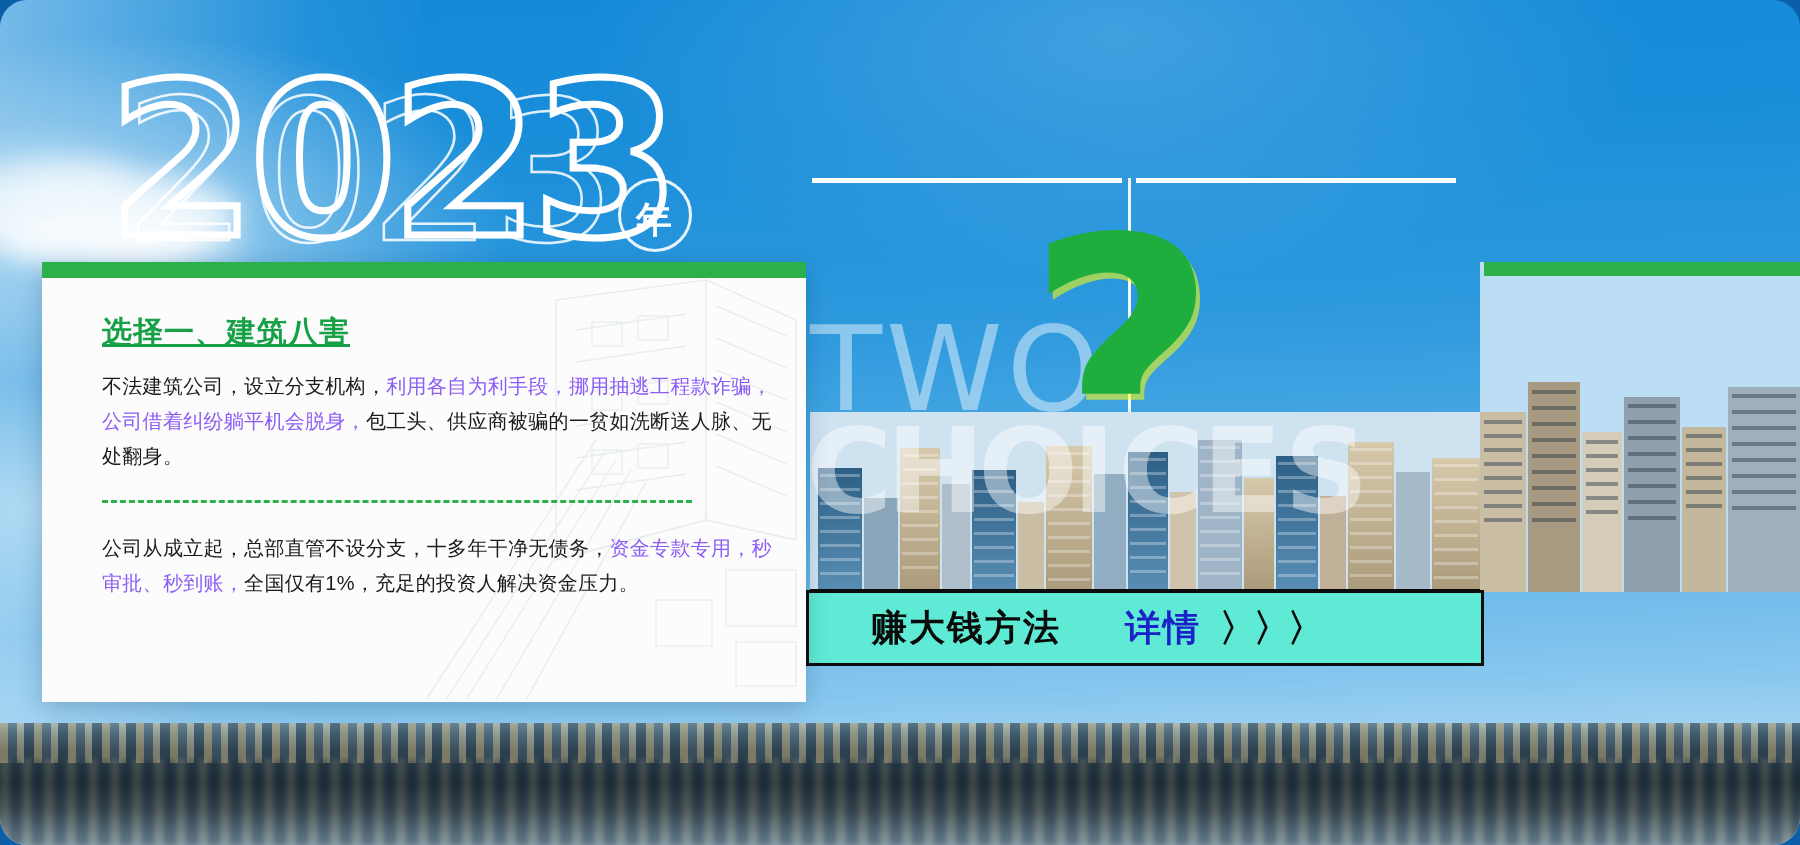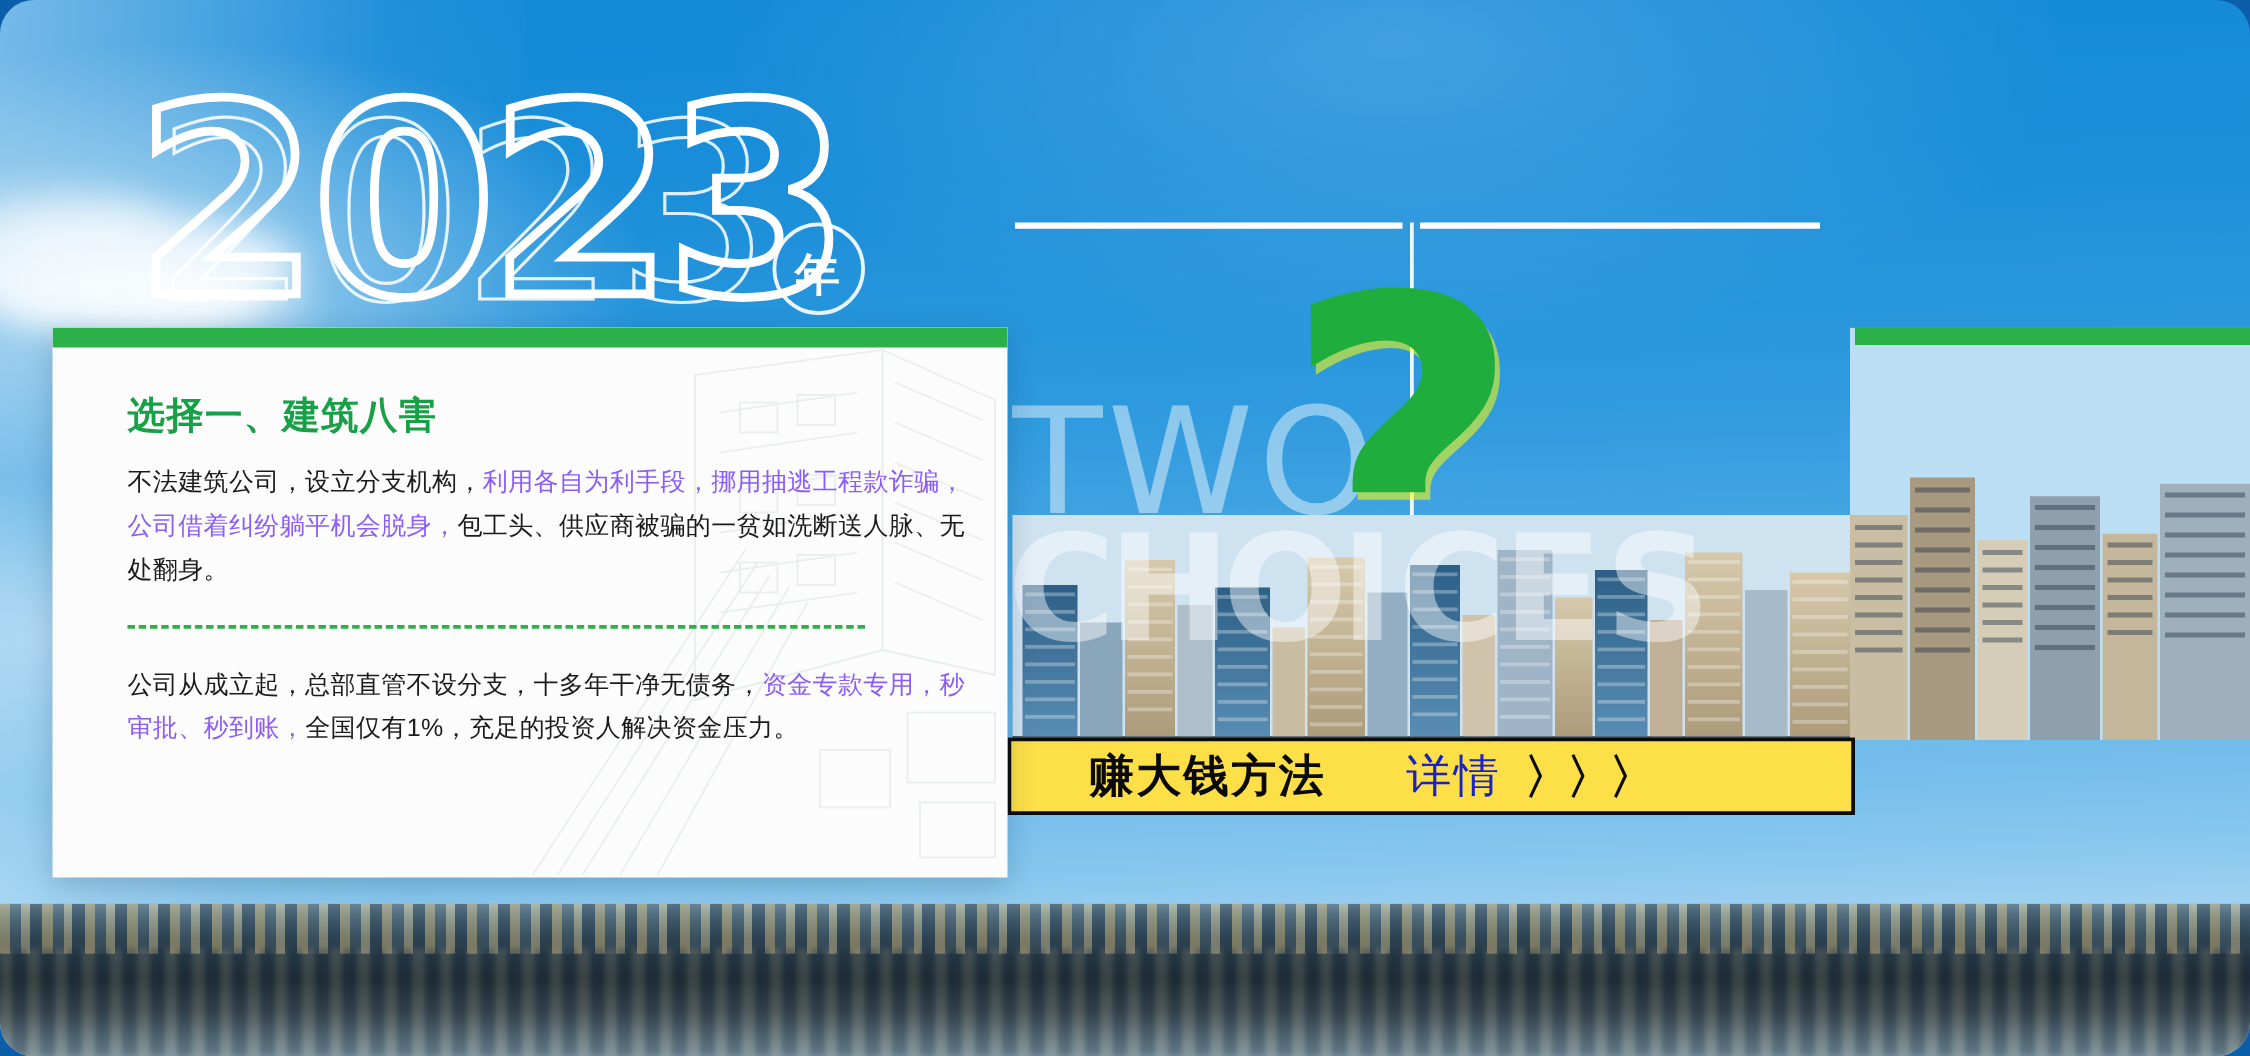--- a/index.html
+++ b/index.html
@@ -97,21 +97,21 @@
     background:#fbfcfb;box-shadow:0 6px 22px rgba(0,30,60,.20);
     overflow:hidden;
   }
   .card-topbar{position:absolute;left:0;top:0;width:764px;height:16px;background:#2bb04a;}
   .card-blueprint{
     position:absolute;right:-20px;top:8px;width:420px;height:430px;opacity:.55;
   }
   .card-inner{position:absolute;left:60px;top:50px;width:680px;}
 
   .sec-title{
-    font-size:30px;font-weight:700;color:#17a046;letter-spacing:1px;margin-bottom:16px;
+    font-size:30px;font-weight:700;color:#17a046;letter-spacing:1px;margin-bottom:16px;text-decoration:underline;
   }
   .sec-body{
     font-size:20px;line-height:35px;color:#1b1b1b;letter-spacing:.3px;width:672px;
   }
   .g{color:#8b5cf6;}
   .divider{
     margin:26px 0 28px 0;width:590px;height:0;
     border-top:3px dashed #2bb04a;
   }
   .sec2{margin-top:0;}
@@ -139,26 +139,26 @@
     position:absolute;left:810px;top:412px;width:670px;height:182px;overflow:hidden;
     background:linear-gradient(180deg,#cfe2f0 0%,#b9d2e6 40%,#9ab8cf 100%);
     border-bottom:5px solid #0a0a0a;
   }
   .right-strip{
     position:absolute;left:1480px;top:262px;width:320px;height:330px;overflow:hidden;
   }
 
   
   .cta{
-    position:absolute;left:806px;top:590px;width:678px;height:62px;
-    background:#fde047;border:3px solid #0c0c0c;
+    position:absolute;left:806px;top:590px;width:678px;height:76px;
+    background:#5eead4;border:3px solid #0c0c0c;
     display:flex;align-items:center;
   }
   .cta-a{font-size:36px;font-weight:700;color:#0a0a0a;margin-left:62px;letter-spacing:2px;}
-  .cta-b{font-size:36px;font-weight:400;color:#1a22c8;margin-left:64px;letter-spacing:2px;}
+  .cta-b{font-size:36px;font-weight:700;color:#1a22c8;margin-left:64px;letter-spacing:2px;}
   .cta-arrows{margin-left:18px;font-size:38px;font-weight:700;color:#0a0a0a;letter-spacing:-4px;}
 
   .green-right-bar{
     position:absolute;left:1484px;top:262px;width:316px;height:14px;background:#2bb04a;
   }
 </style>
 </head>
 <body>
 
 <div id="stage">

